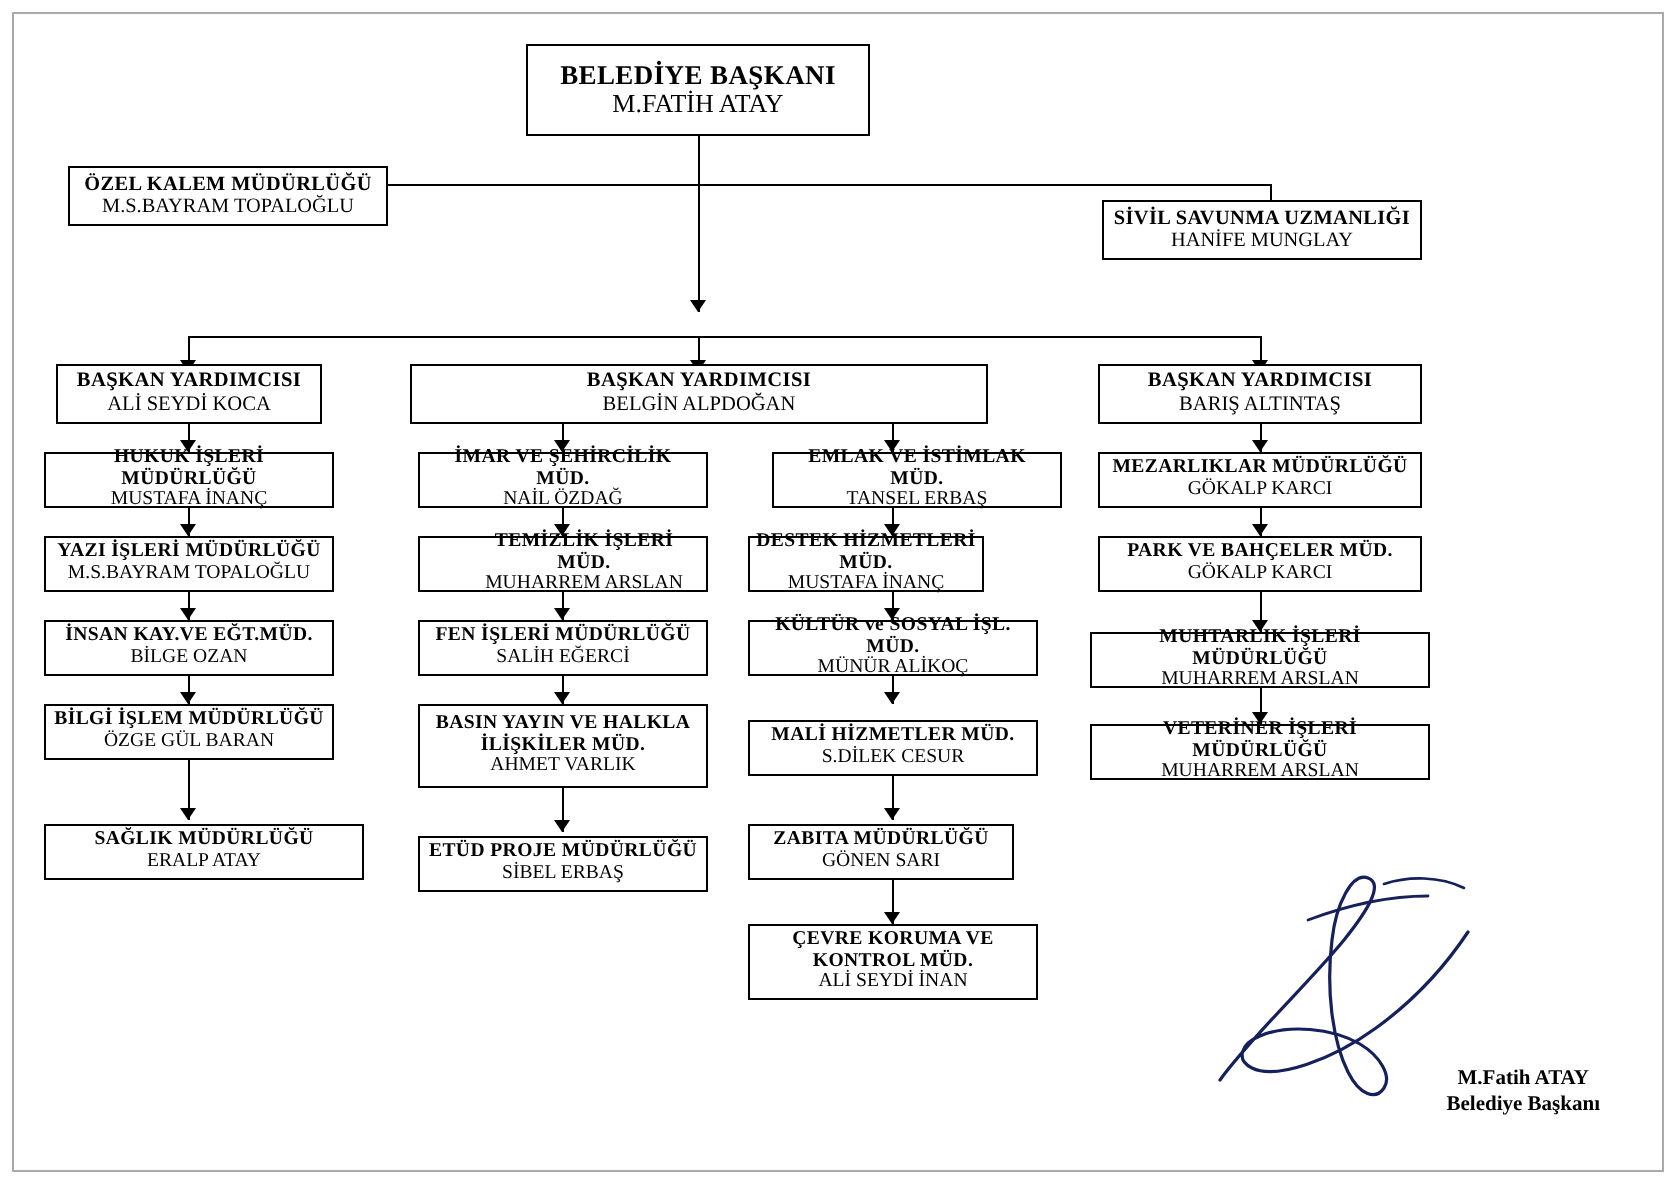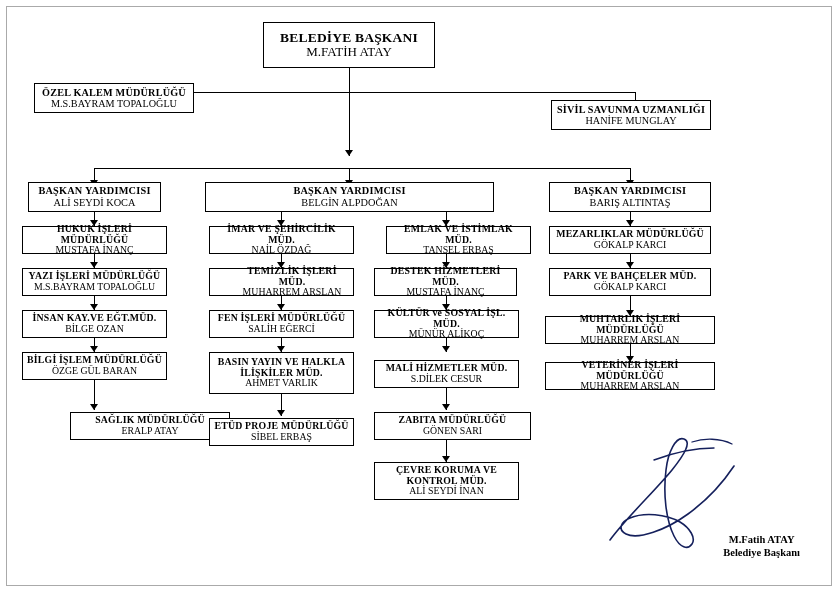--- a/index.html
+++ b/index.html
@@ -170,21 +170,21 @@
   <div class="ln v" style="left:94px; top:338px; height:14px;"></div>
   <div class="arrow" style="left:90px; top:346px;"></div>
 
   <div class="box dept" style="left:22px; top:352px; width:145px; height:28px;">
     <div class="t1">BİLGİ İŞLEM MÜDÜRLÜĞÜ</div>
     <div class="t2">ÖZGE GÜL BARAN</div>
   </div>
   <div class="ln v" style="left:94px; top:380px; height:30px;"></div>
   <div class="arrow" style="left:90px; top:404px;"></div>
 
-  <div class="box dept" style="left:22px; top:412px; width:160px; height:28px;margin-left:48px;">
+  <div class="box dept" style="left:22px; top:412px; width:160px; height:28px;">
     <div class="t1">SAĞLIK MÜDÜRLÜĞÜ</div>
     <div class="t2">ERALP ATAY</div>
   </div>
 
   <div class="ln v" style="left:281px; top:212px; height:14px;"></div>
   <div class="arrow" style="left:277px; top:220px;"></div>
 
   <div class="box dept" style="left:209px; top:226px; width:145px; height:28px;">
     <div class="t1">İMAR VE ŞEHİRCİLİK MÜD.</div>
     <div class="t2">NAİL ÖZDAĞ</div>
@@ -222,42 +222,42 @@
   <div class="ln v" style="left:446px; top:212px; height:14px;"></div>
   <div class="arrow" style="left:442px; top:220px;"></div>
 
   <div class="box dept" style="left:374px; top:226px; width:145px; height:28px;margin-left:12px;">
     <div class="t1">EMLAK VE İSTİMLAK MÜD.</div>
     <div class="t2">TANSEL ERBAŞ</div>
   </div>
   <div class="ln v" style="left:446px; top:254px; height:14px;"></div>
   <div class="arrow" style="left:442px; top:262px;"></div>
 
-  <div class="box dept" style="left:374px; top:268px; width:143px; height:28px;">
+  <div class="box dept" style="left:374px; top:268px; width:118px; height:28px;">
     <div class="t1">DESTEK HİZMETLERİ MÜD.</div>
     <div class="t2">MUSTAFA İNANÇ</div>
   </div>
   <div class="ln v" style="left:446px; top:296px; height:14px;"></div>
   <div class="arrow" style="left:442px; top:304px;"></div>
 
   <div class="box dept" style="left:374px; top:310px; width:145px; height:28px;">
     <div class="t1">KÜLTÜR ve SOSYAL İŞL. MÜD.</div>
     <div class="t2">MÜNÜR ALİKOÇ</div>
   </div>
   <div class="ln v" style="left:446px; top:338px; height:14px;"></div>
   <div class="arrow" style="left:442px; top:346px;"></div>
 
   <div class="box dept" style="left:374px; top:360px; width:145px; height:28px;">
     <div class="t1">MALİ HİZMETLER MÜD.</div>
     <div class="t2">S.DİLEK CESUR</div>
   </div>
   <div class="ln v" style="left:446px; top:388px; height:22px;"></div>
   <div class="arrow" style="left:442px; top:404px;"></div>
 
-  <div class="box dept" style="left:374px; top:412px; width:157px; height:28px;">
+  <div class="box dept" style="left:374px; top:412px; width:133px; height:28px;">
     <div class="t1">ZABITA MÜDÜRLÜĞÜ</div>
     <div class="t2">GÖNEN SARI</div>
   </div>
   <div class="ln v" style="left:446px; top:440px; height:22px;"></div>
   <div class="arrow" style="left:442px; top:456px;"></div>
 
   <div class="box dept" style="left:374px; top:462px; width:145px; height:38px;">
     <div class="t1" style="white-space:pre-line;">ÇEVRE KORUMA VE
 KONTROL MÜD.</div>
     <div class="t2">ALİ SEYDİ İNAN</div>

